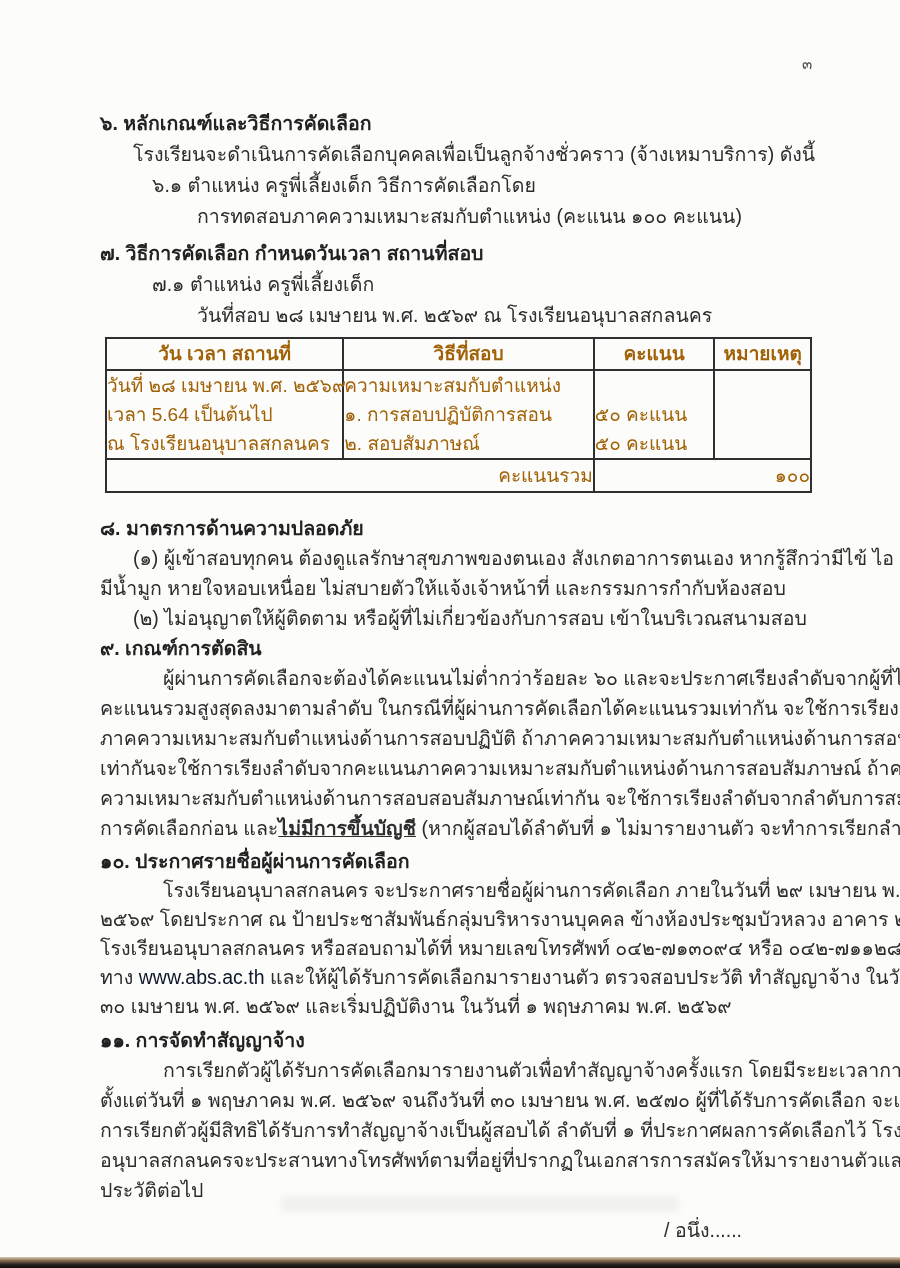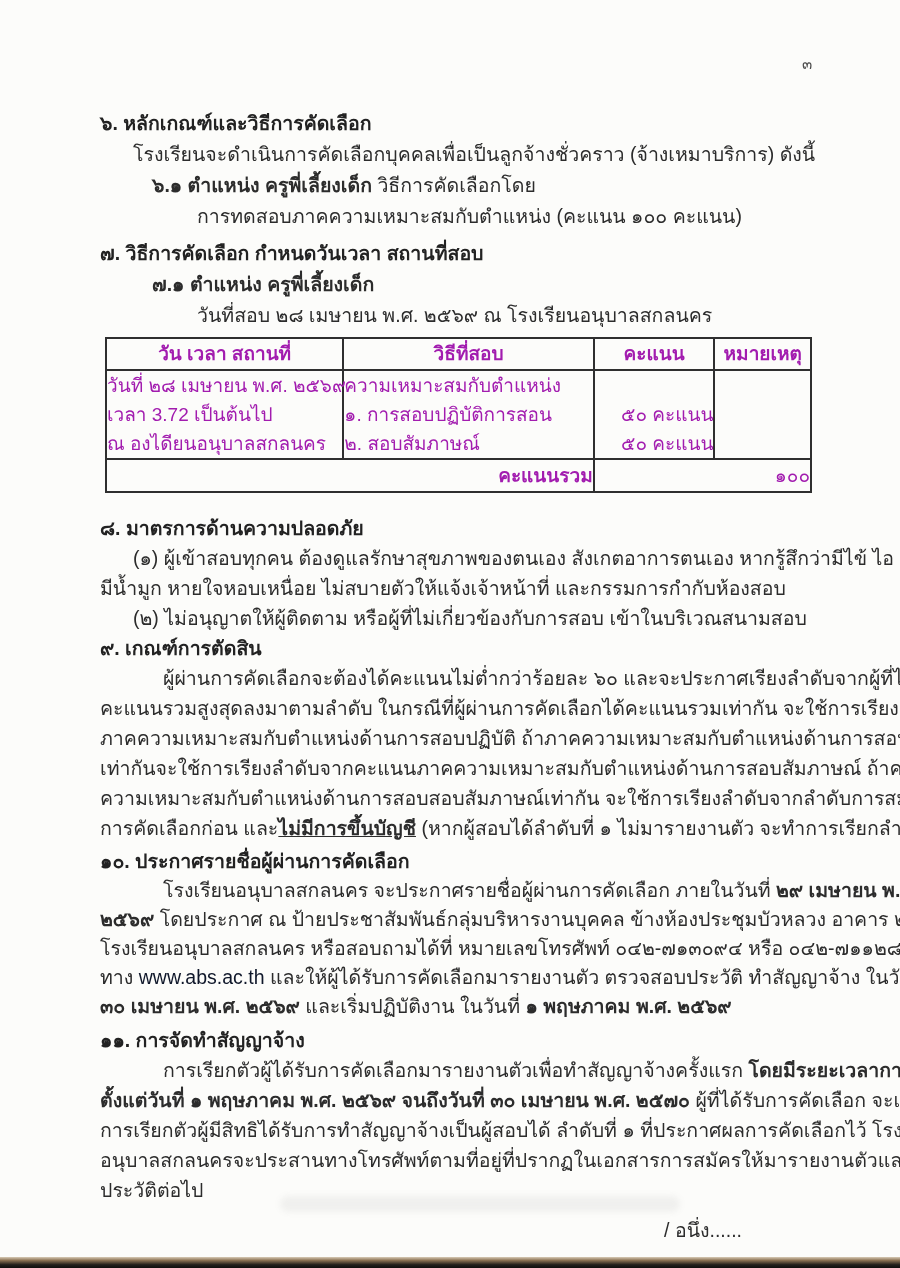--- a/index.html
+++ b/index.html
@@ -13,48 +13,48 @@
     background:#fcfcfa;overflow:hidden;color:#2a2a2a;
   }
   .pageno{
     position:absolute;top:52px;left:802px;font-size:15px;color:#4d4d4d;
   }
   .content{
     position:absolute;left:100px;top:108px;width:760px;
     font-size:19.5px;line-height:31px;color:#2c2c2c;
   }
   .line{white-space:nowrap;}
-  .b{font-weight:700;}
+  .b{font-weight:400;}
   .bu{font-weight:700;text-decoration:underline;margin-top:28px;}
   .heading{font-weight:700;color:#222;}
   .ind1{margin-left:33px;}
   .ind2{margin-left:52px;}
   .ind3{margin-left:97px;}
   .ind4{margin-left:86px;}
   .indp{text-indent:63px;}
   .s7{margin-top:6px;}
   .s8 .line,.s9 .line,.s10 .line,.s11 .line{line-height:30px;}
   .s8{margin-top:20px;}
   .s10{margin-top:4px;}
   .s10 .line{line-height:29px;}
   .s11{margin-top:4px;}
   .link{color:#0f172a;cursor:pointer;}
   table.exam{
     border-collapse:collapse;table-layout:fixed;
-    width:707px;margin:6px 0 0 5px;font-size:19px;color:#a21caf;
+    width:707px;margin:6px 0 0 5px;font-size:19px;color:#a16207;
   }
   table.exam th,table.exam td{
     border:2px solid #2f2f2f;padding:0;vertical-align:top;
   }
   table.exam th{font-weight:700;text-align:center;height:30px;line-height:30px;}
   .cw1{width:236px;} .cw2{width:249px;} .cw3{width:120px;} .cw4{width:96px;}
   td .tl{height:29px;line-height:29px;white-space:nowrap;}
   td.c1{padding:2px 0 2px 8px;}
   td.c2{padding:2px 0 2px 10px;}
-  td.c3{padding:2px 0;text-align:right;}
+  td.c3{padding:2px 0;text-align:left;}
   tr.total td{height:31px;line-height:31px;text-align:right;}
   .continuation{
     margin-top:10px;text-align:right;padding-right:118px;line-height:30px;
   }
   .bleed-smudge{
     position:absolute;left:280px;top:1196px;width:400px;height:16px;
     background:#8a8a8a;opacity:.10;filter:blur(3px);border-radius:8px;
   }
   .scan-edge{
     position:absolute;left:0;right:0;bottom:0;height:11px;
@@ -93,22 +93,22 @@
         <tbody>
             <tr>
           <th>วัน เวลา สถานที่</th>
           <th>วิธีที่สอบ</th>
           <th>คะแนน</th>
           <th>หมายเหตุ</th>
         </tr>
         <tr>
           <td class="c1">
             <div class="tl">วันที่ ๒๘ เมษายน พ.ศ. ๒๕๖๙</div>
-            <div class="tl">เวลา 3.72 เป็นต้นไป</div>
-            <div class="tl">ณ องไดียนอนุบาลสกลนคร</div>
+            <div class="tl">เวลา 5.64 เป็นต้นไป</div>
+            <div class="tl">ณ โรงเรียนอนุบาลสกลนคร</div>
           </td>
           <td class="c2">
             <div class="tl">ความเหมาะสมกับตำแหน่ง</div>
             <div class="tl">๑. การสอบปฏิบัติการสอน</div>
             <div class="tl">๒. สอบสัมภาษณ์</div>
           </td>
           <td class="c3">
             <div class="tl"></div>
             <div class="tl">๕๐  คะแนน</div>
             <div class="tl">๕๐  คะแนน</div>

